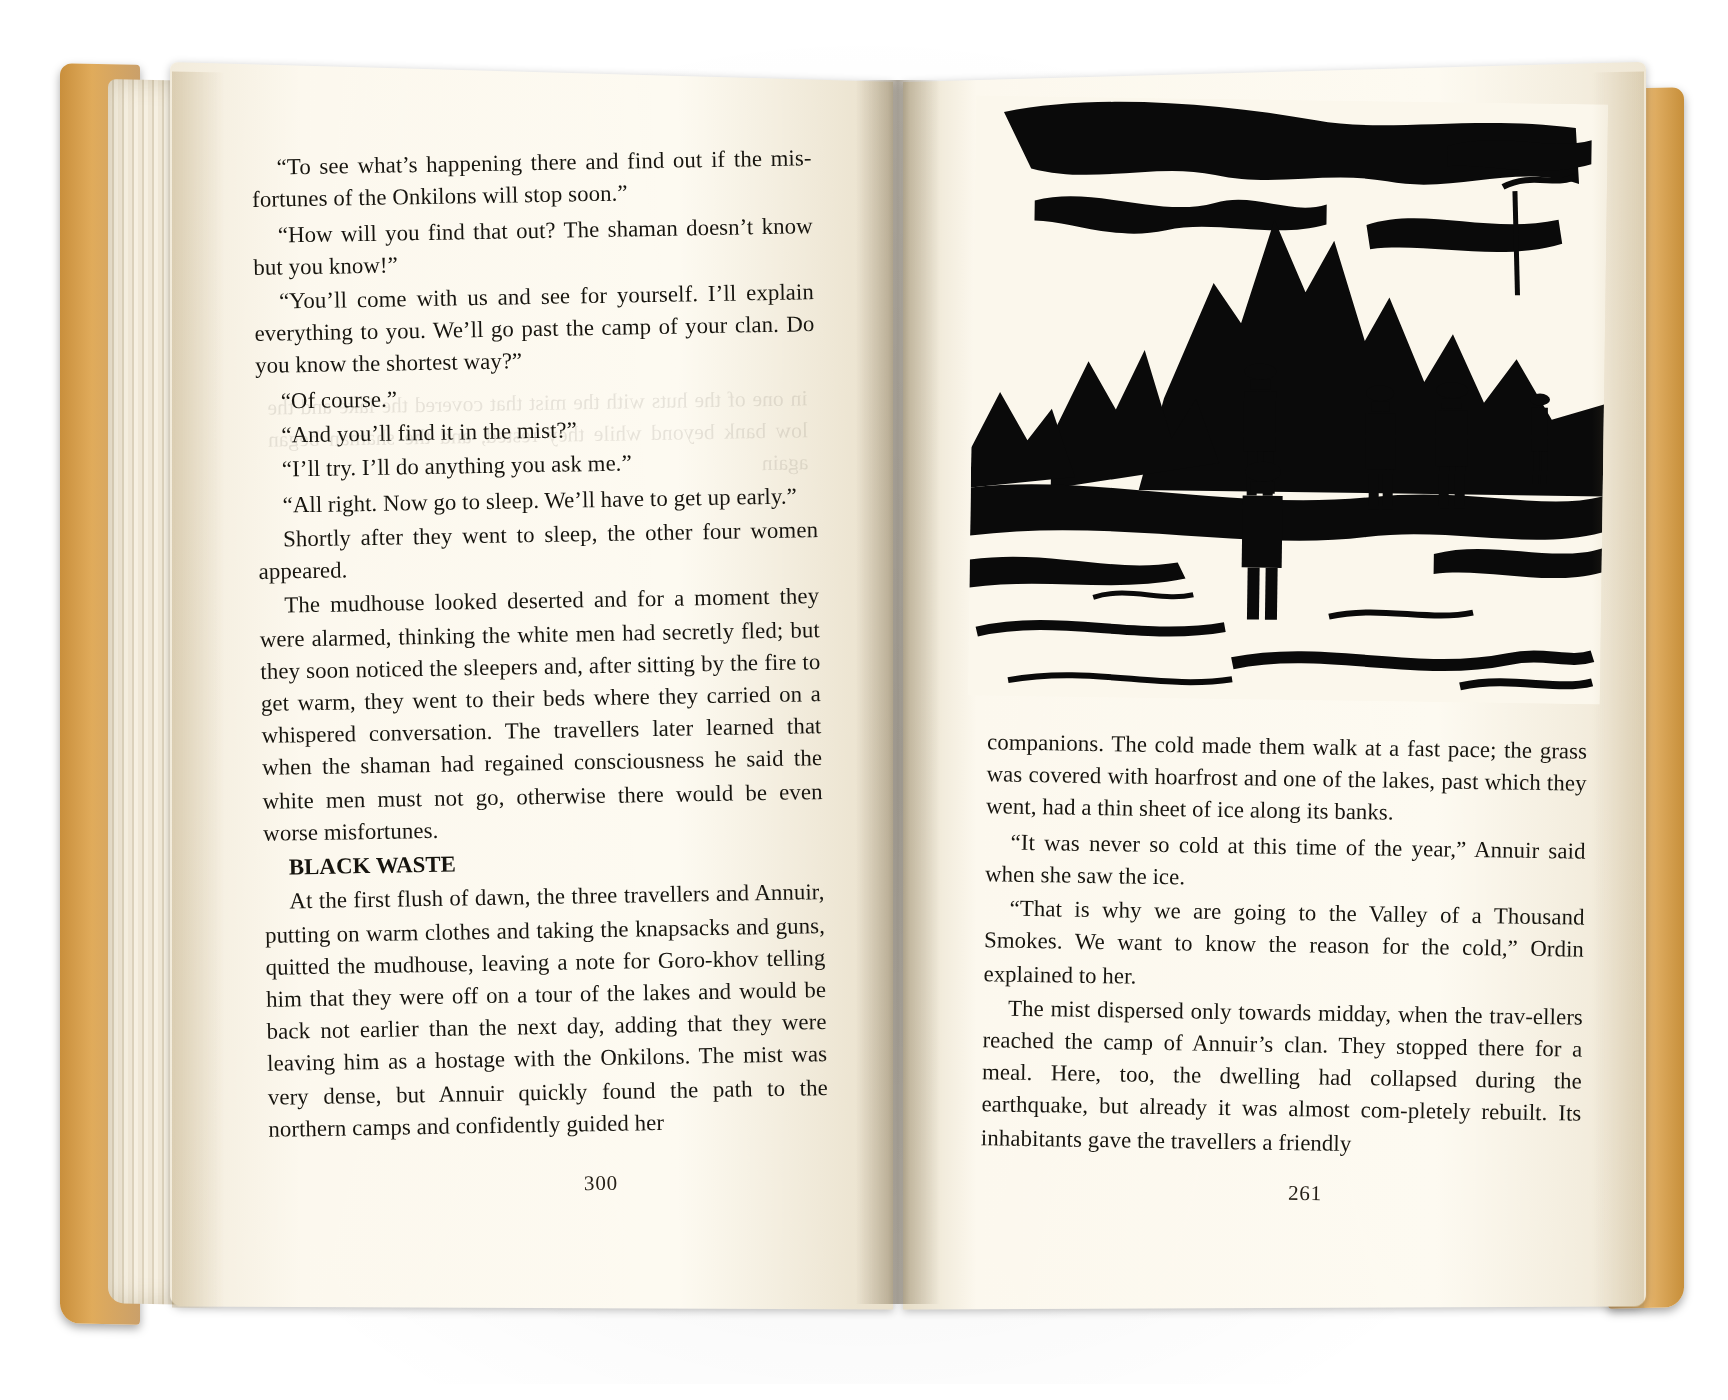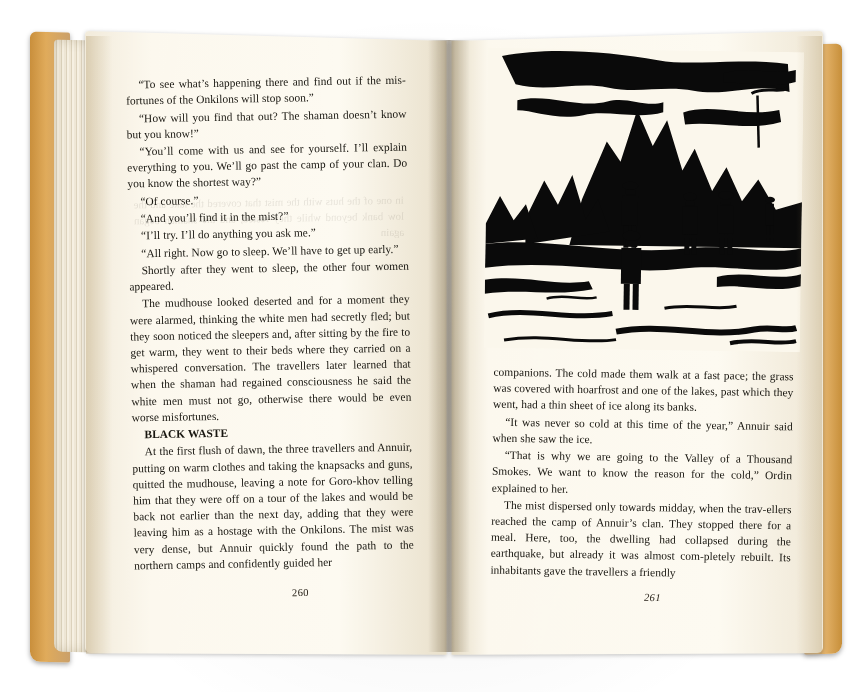--- a/index.html
+++ b/index.html
@@ -176,21 +176,21 @@
   }
 
   .folio {
     position: absolute;
     font-family: "Liberation Serif", serif;
     font-size: 10.5px;
     color: #262017;
     letter-spacing: 0.4px;
   }
   .folio-left  { left: 262px; top: 573px; transform: rotate(-1deg); }
-  .folio-right { left: 614px; top: 578px; transform: rotate(1deg); font-style: italic; }
+  .folio-right { left: 614px; top: 578px; transform: rotate(1deg); }
 
   
   .bleed {
     position: absolute;
     left: 104px;
     top: 180px;
     width: 270px;
     opacity: 0.10;
     transform: rotate(-1deg) scaleX(-1);
     font-size: 10.8px;
@@ -260,21 +260,21 @@
       <p>“Of course.”</p>
       <p>“And you’ll find it in the mist?”</p>
       <p>“I’ll try. I’ll do anything you ask me.”</p>
       <p>“All right. Now go to sleep. We’ll have to get up early.”</p>
       <p>Shortly after they went to sleep, the other four women appeared.</p>
       <p>The mudhouse looked deserted and for a moment they were alarmed, thinking the white men had secretly fled; but they soon noticed the sleepers and, after sitting by the fire to get warm, they went to their beds where they carried on a whispered conversation. The travellers later learned that when the shaman had regained consciousness he said the white men must not go, otherwise there would be even worse misfortunes.</p>
       <p class="heading">BLACK WASTE</p>
       <p>At the first flush of dawn, the three travellers and Annuir, putting on warm clothes and taking the knapsacks and guns, quitted the mudhouse, leaving a note for Goro-khov telling him that they were off on a tour of the lakes and would be back not earlier than the next day, adding that they were leaving him as a hostage with the Onkilons. The mist was very dense, but Annuir quickly found the path to the northern camps and confidently guided her</p>
     </div>
 
-    <div class="folio folio-left">260</div>
+    <div class="folio folio-left">300</div>
 
     <div class="page page-right"></div>
 
     <div class="illus">
       <svg width="316" height="300" viewBox="0 0 316 300" xmlns="http://www.w3.org/2000/svg">
 
         <rect x="0" y="0" width="316" height="300" fill="#fbf7ec"></rect>
 
         <g fill="#0a0a0a">
           <path d="M14 8 C 60 -2, 120 2, 170 10 C 205 16, 250 6, 300 12 L 302 40

